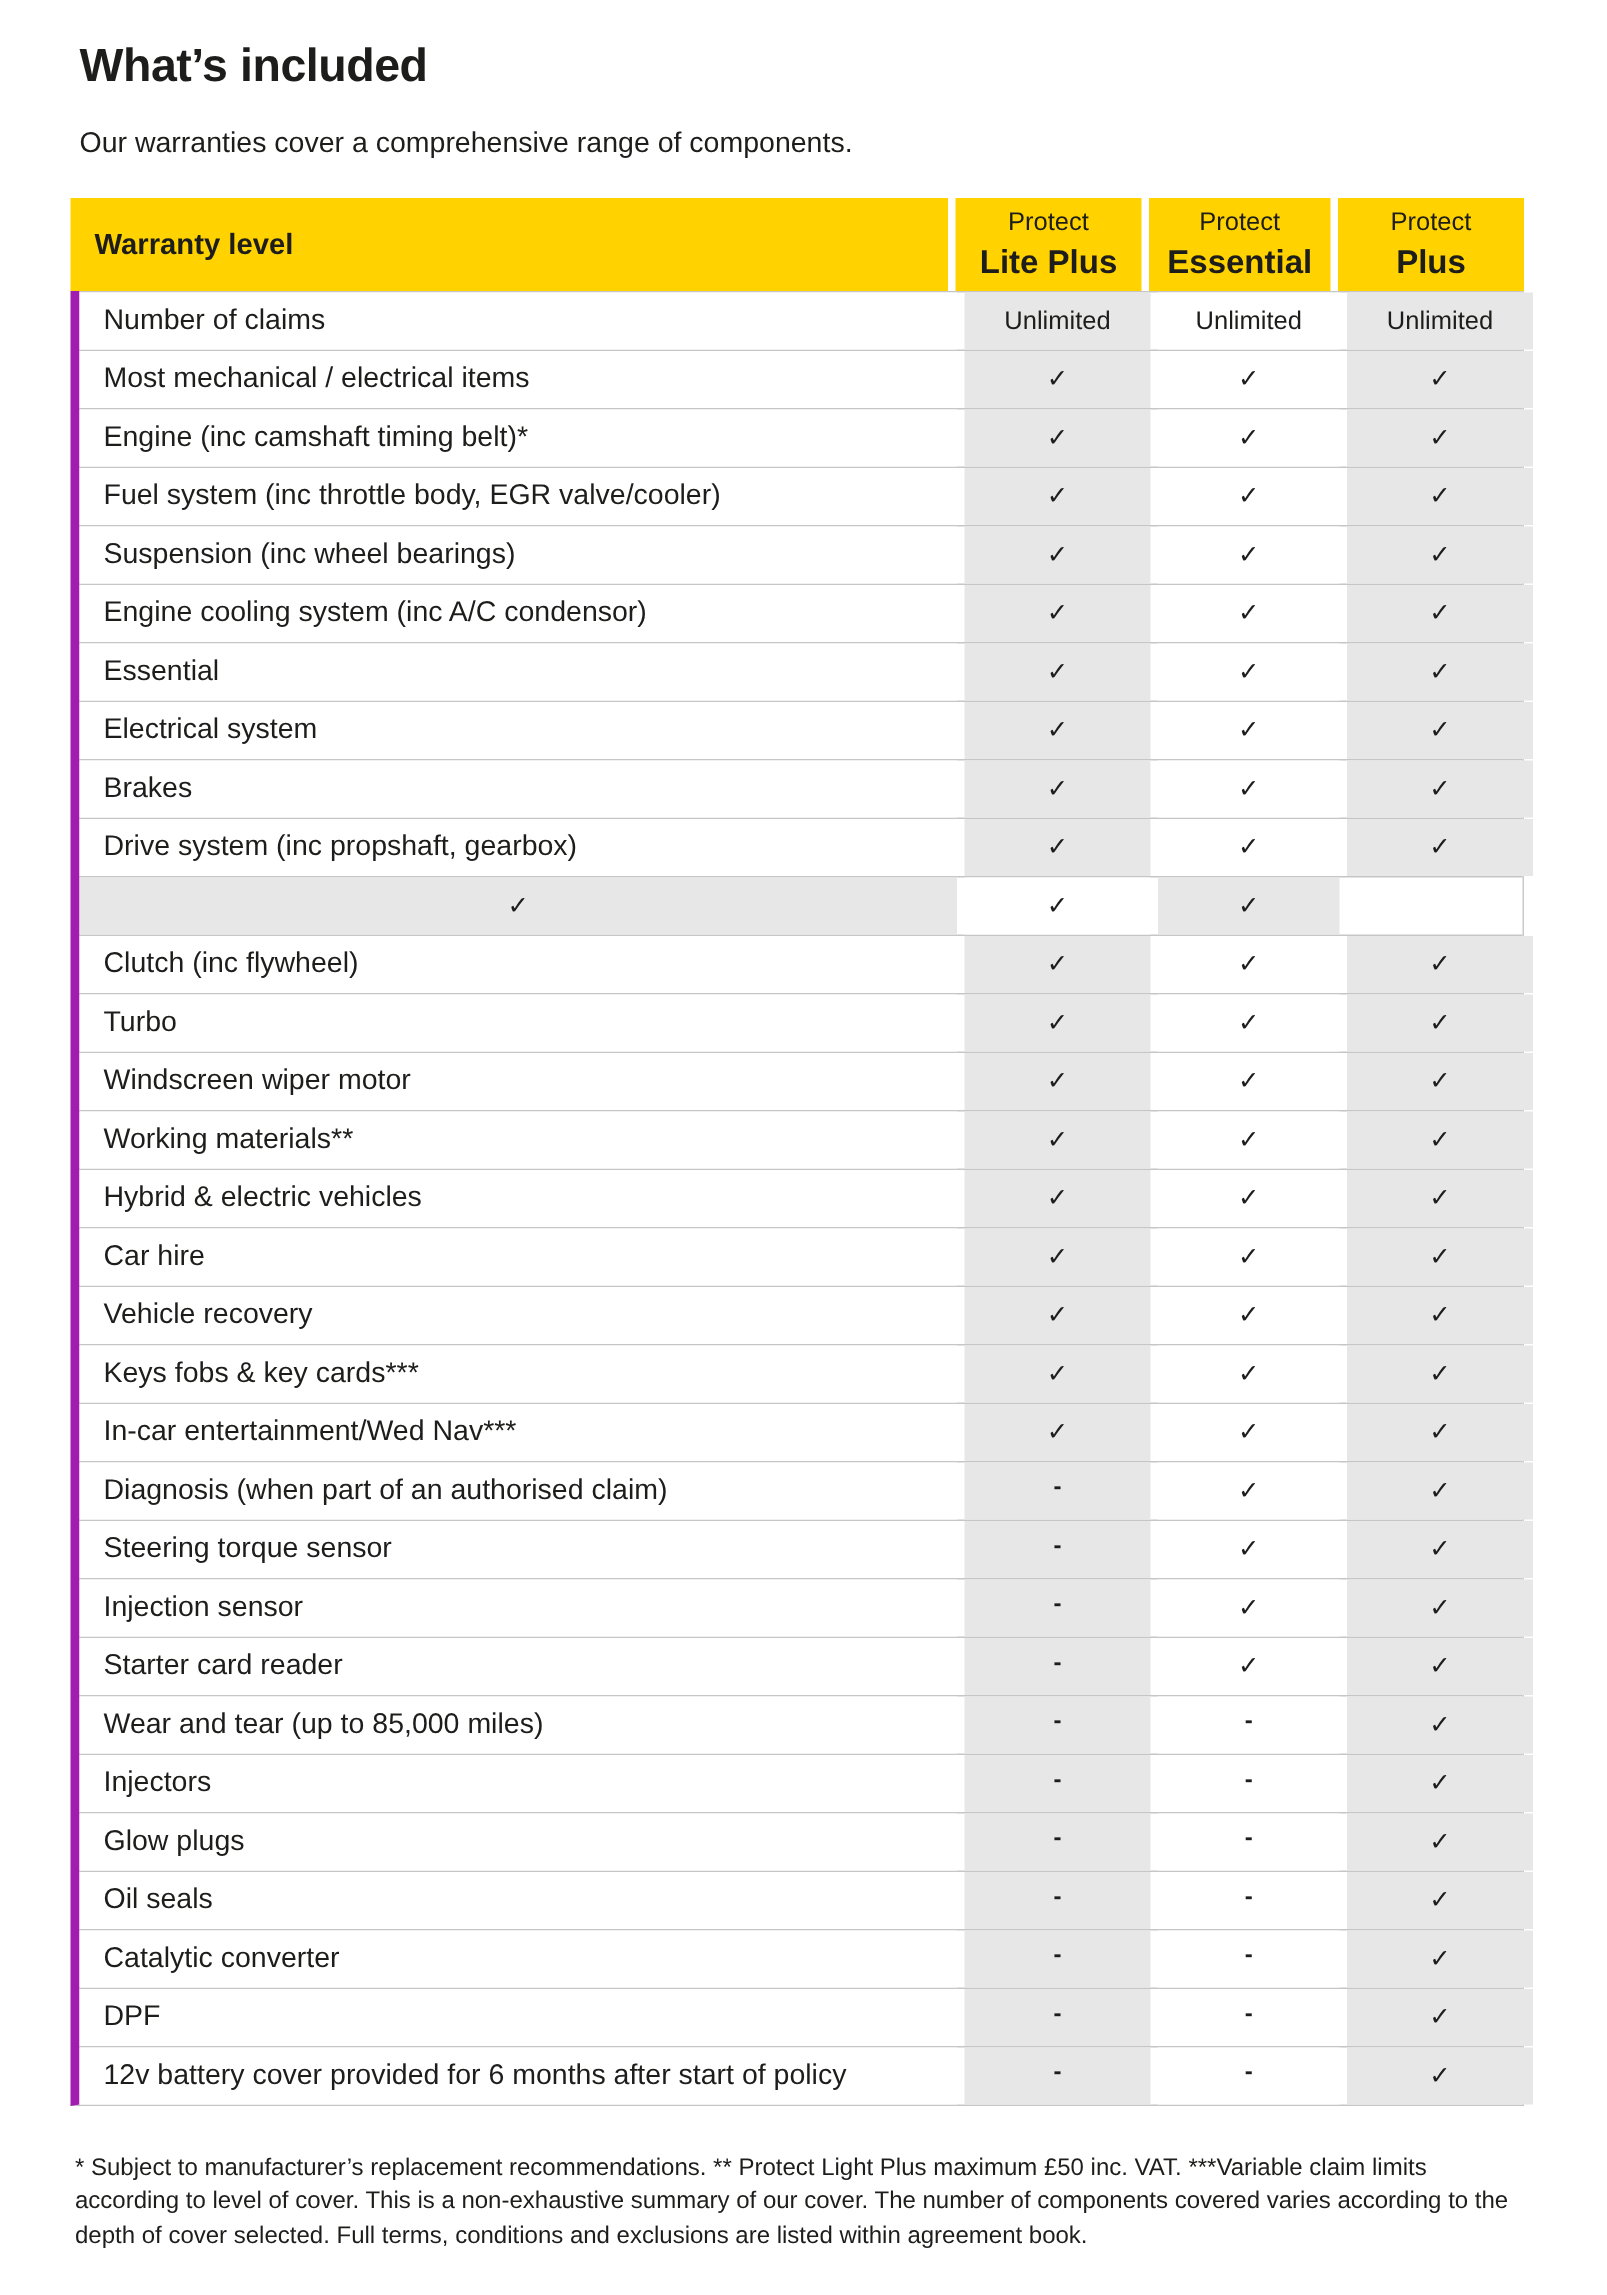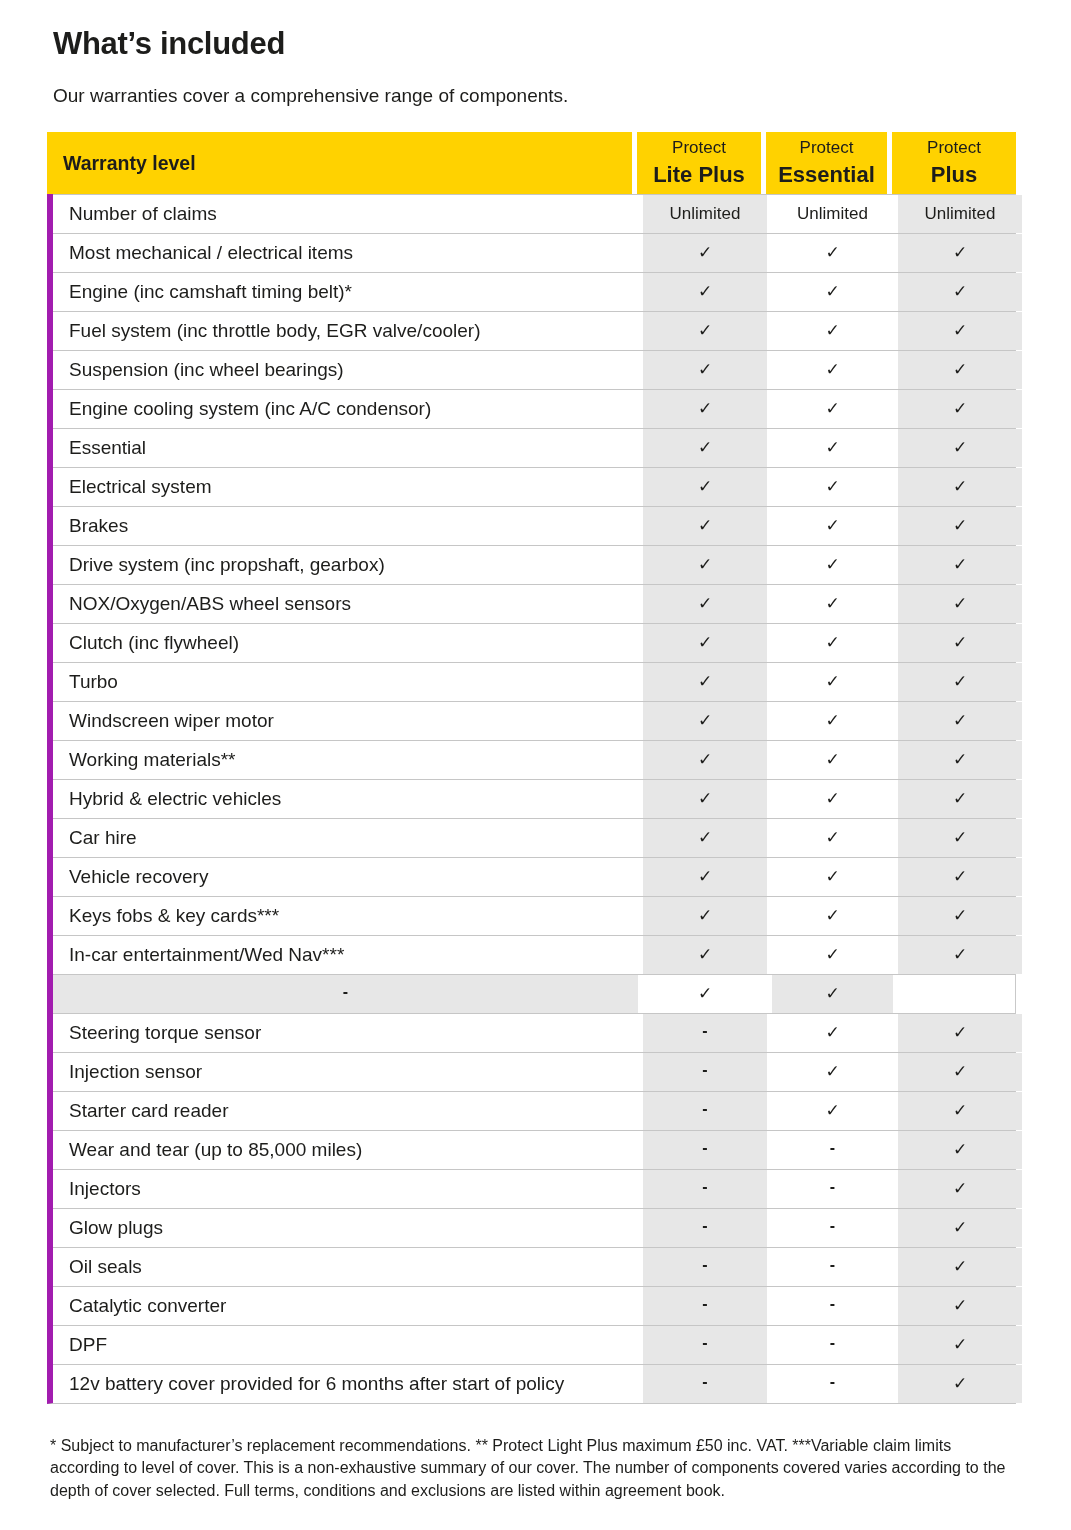--- a/index.html
+++ b/index.html
@@ -254,21 +254,20 @@
             <span class="check-glyph">✓</span>
           </div>
           <div class="cell val white">
             <span class="check-glyph">✓</span>
           </div>
           <div class="cell val shaded">
             <span class="check-glyph">✓</span>
           </div>
         </div>
         <div class="t-row">
-          <div class="cell label">NOX/Oxygen/ABS wheel sensors</div>
           <div class="cell val shaded">
             <span class="check-glyph">✓</span>
           </div>
           <div class="cell val white">
             <span class="check-glyph">✓</span>
           </div>
           <div class="cell val shaded">
             <span class="check-glyph">✓</span>
           </div>
         </div>
@@ -374,20 +373,21 @@
             <span class="check-glyph">✓</span>
           </div>
           <div class="cell val white">
             <span class="check-glyph">✓</span>
           </div>
           <div class="cell val shaded">
             <span class="check-glyph">✓</span>
           </div>
         </div>
         <div class="t-row">
+          <div class="cell label">Diagnosis (when part of an authorised claim)</div>
           <div class="cell val shaded">
             <span class="dash-glyph">-</span>
           </div>
           <div class="cell val white">
             <span class="check-glyph">✓</span>
           </div>
           <div class="cell val shaded">
             <span class="check-glyph">✓</span>
           </div>
         </div>

